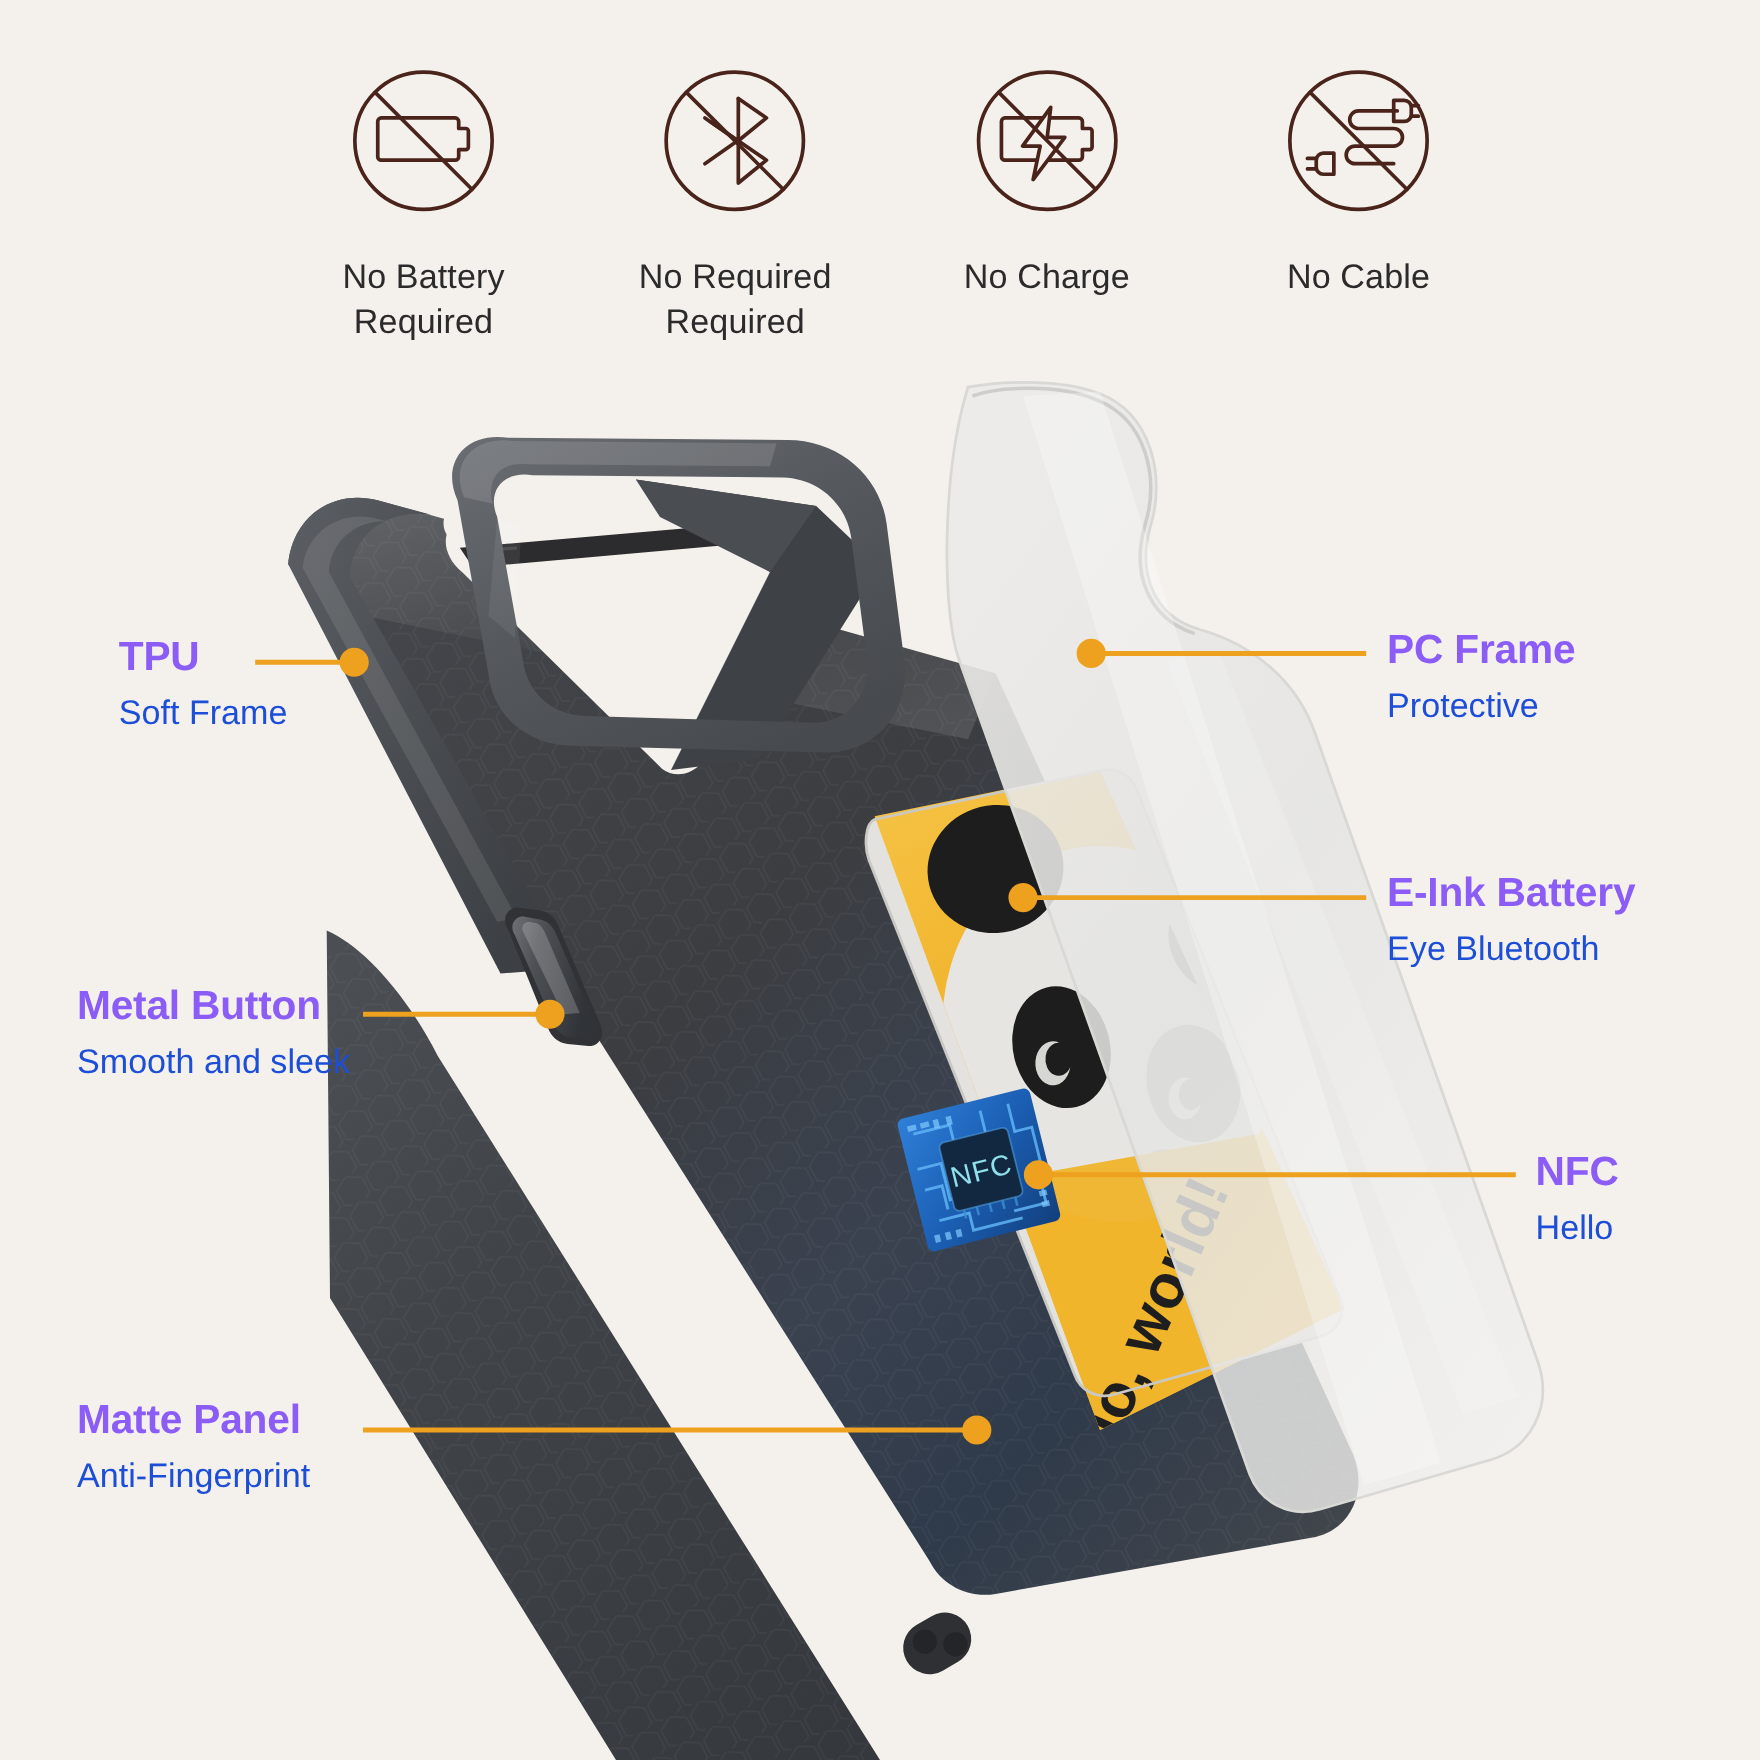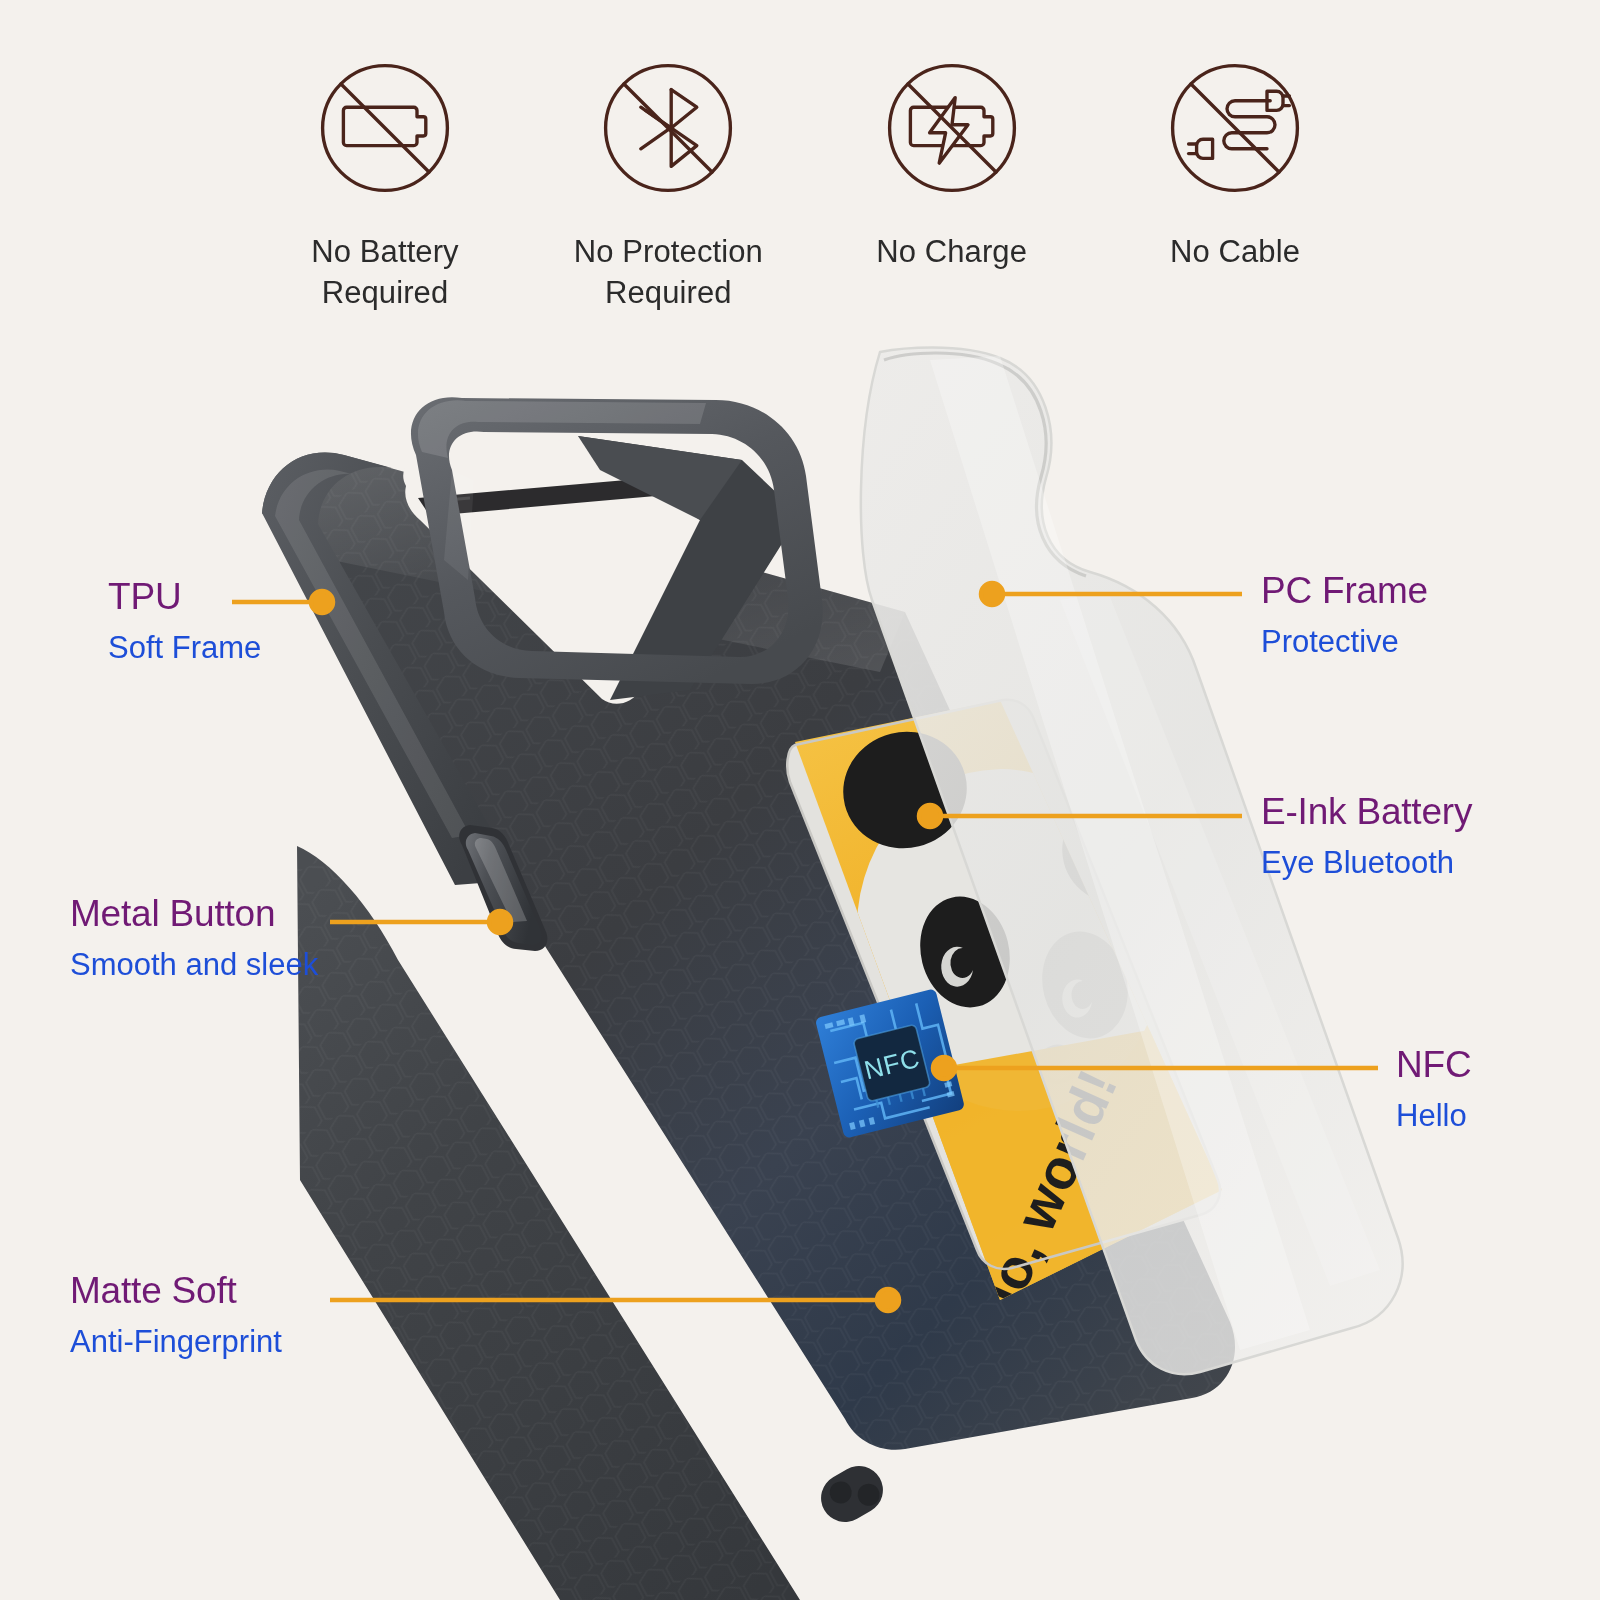--- a/index.html
+++ b/index.html
@@ -23,21 +23,21 @@
     margin-top:24px; text-align:center; color:#2b2b2b;
     font-size:31px; line-height:1.32; font-weight:400; letter-spacing:.1px;
   }
 
   
   #product{ position:absolute; left:0; top:0; width:1600px; height:1600px; }
 
   
   .callout{ position:absolute; }
   .callout .title{
-    font-size:37px; font-weight:400; color:#701a75; letter-spacing:-.2px;
+    font-size:37px; font-weight:700; color:#8b5cf6; letter-spacing:-.2px;
     white-space:nowrap; line-height:1;
   }
   .callout .sub{
     margin-top:17px; font-size:31px; font-weight:400; color:#1d4ed8;
     white-space:nowrap; line-height:1;
   }
   .callout.right .title, .callout.right .sub{ text-align:left; }
 
   #c-tpu       { left:108px;  top:578px; }
   #c-metal     { left:70px;   top:895px; }
@@ -79,21 +79,21 @@
             <circle cx="50" cy="50" r="39"></circle>
             <path d="M52 26 v48 l16 -13 -32 -22"></path>
             <path d="M52 50 l16 -13 -16 -11"></path>
             <line x1="33" y1="37" x2="53" y2="51"></line>
             <line x1="33" y1="63" x2="53" y2="49"></line>
             <line x1="22.5" y1="22.5" x2="77.5" y2="77.5"></line>
           </g>
         </svg>
       </div>
       <div class="badge-label">
-        <div>No Protection</div>
+        <div>No Required</div>
         <div>Required</div>
       </div>
     </div>
 
     <div class="badge">
       <div class="badge-icon">
         <svg viewBox="0 0 100 100" width="160" height="160">
           <g fill="none" stroke="#4a241b" stroke-width="2.1" stroke-linejoin="round">
             <circle cx="50" cy="50" r="39"></circle>
             <path d="M26 37 h42 a2 2 0 0 1 2 2 v4 h4 a1.5 1.5 0 0 1 1.5 1.5 v9 a1.5 1.5 0 0 1 -1.5 1.5 h-4 v4 a2 2 0 0 1 -2 2 h-42 a2 2 0 0 1 -2 -2 v-20 a2 2 0 0 1 2 -2 z"></path>
@@ -400,21 +400,21 @@
     <div class="title">TPU</div>
     <div class="sub">Soft Frame</div>
   </div>
 
   <div class="callout left" id="c-metal">
     <div class="title">Metal Button</div>
     <div class="sub">Smooth and sleek</div>
   </div>
 
   <div class="callout left" id="c-matte">
-    <div class="title">Matte Soft</div>
+    <div class="title">Matte Panel</div>
     <div class="sub">Anti-Fingerprint</div>
   </div>
 
   <div class="callout right" id="c-pc">
     <div class="title">PC Frame</div>
     <div class="sub">Protective</div>
   </div>
 
   <div class="callout right" id="c-eink">
     <div class="title">E-Ink Battery</div>

